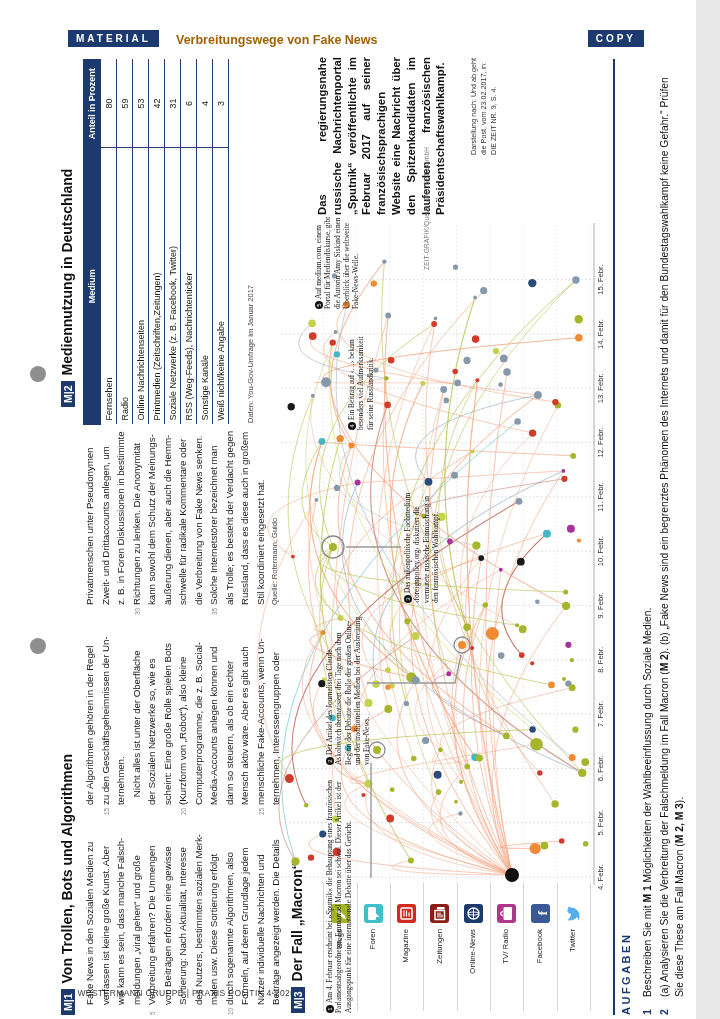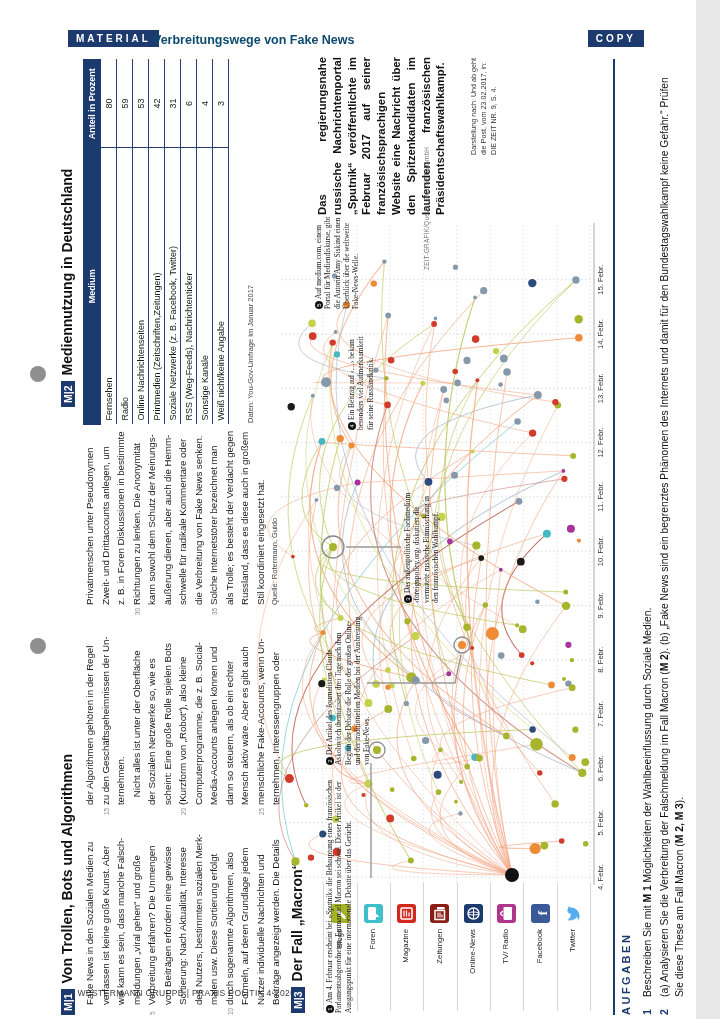--- a/index.html
+++ b/index.html
@@ -1,21 +1,21 @@
 <!DOCTYPE html>
 <html><head>
 <meta charset="utf-8">
 <style>
   html,body{margin:0;padding:0;background:#e8e8e8;}
   #page{position:relative;width:696px;height:1019px;background:#ffffff;overflow:hidden;
         font-family:"Liberation Sans",sans-serif;color:#1a1a1a;}
   
   .badge{background:#1c3a6e;color:#fff;font-weight:bold;display:inline-block;}
   #hdr-material{position:absolute;left:68px;top:30px;font-size:10px;letter-spacing:3px;padding:3px 8px;}
-  #hdr-title{position:absolute;left:153px;top:33px;font-size:12.5px;font-weight:bold;color:#0c4a6e;}
+  #hdr-title{position:absolute;left:176px;top:33px;font-size:12.5px;font-weight:bold;color:#a16207;}
   #hdr-copy{position:absolute;right:52px;top:30px;font-size:10px;letter-spacing:3px;padding:3px 8px;}
   .hole{position:absolute;left:30px;width:16px;height:16px;border-radius:50%;background:#8f8f8f;}
   #footer{position:absolute;left:68px;top:988px;font-size:8.5px;color:#3c3c3c;letter-spacing:.4px;}
   
   #land{position:absolute;left:57px;top:1015px;width:960px;height:650px;
         transform:rotate(-90deg);transform-origin:0 0;}
   .mbadge{background:#1c3a6e;color:#fff;font-weight:bold;font-size:10.5px;padding:1px 4px;margin-right:6px;}
   .mhead{position:absolute;font-size:14px;font-weight:bold;color:#111;white-space:nowrap;}
   
   #m1cols{position:absolute;left:0;top:25px;width:600px;height:205px;}

